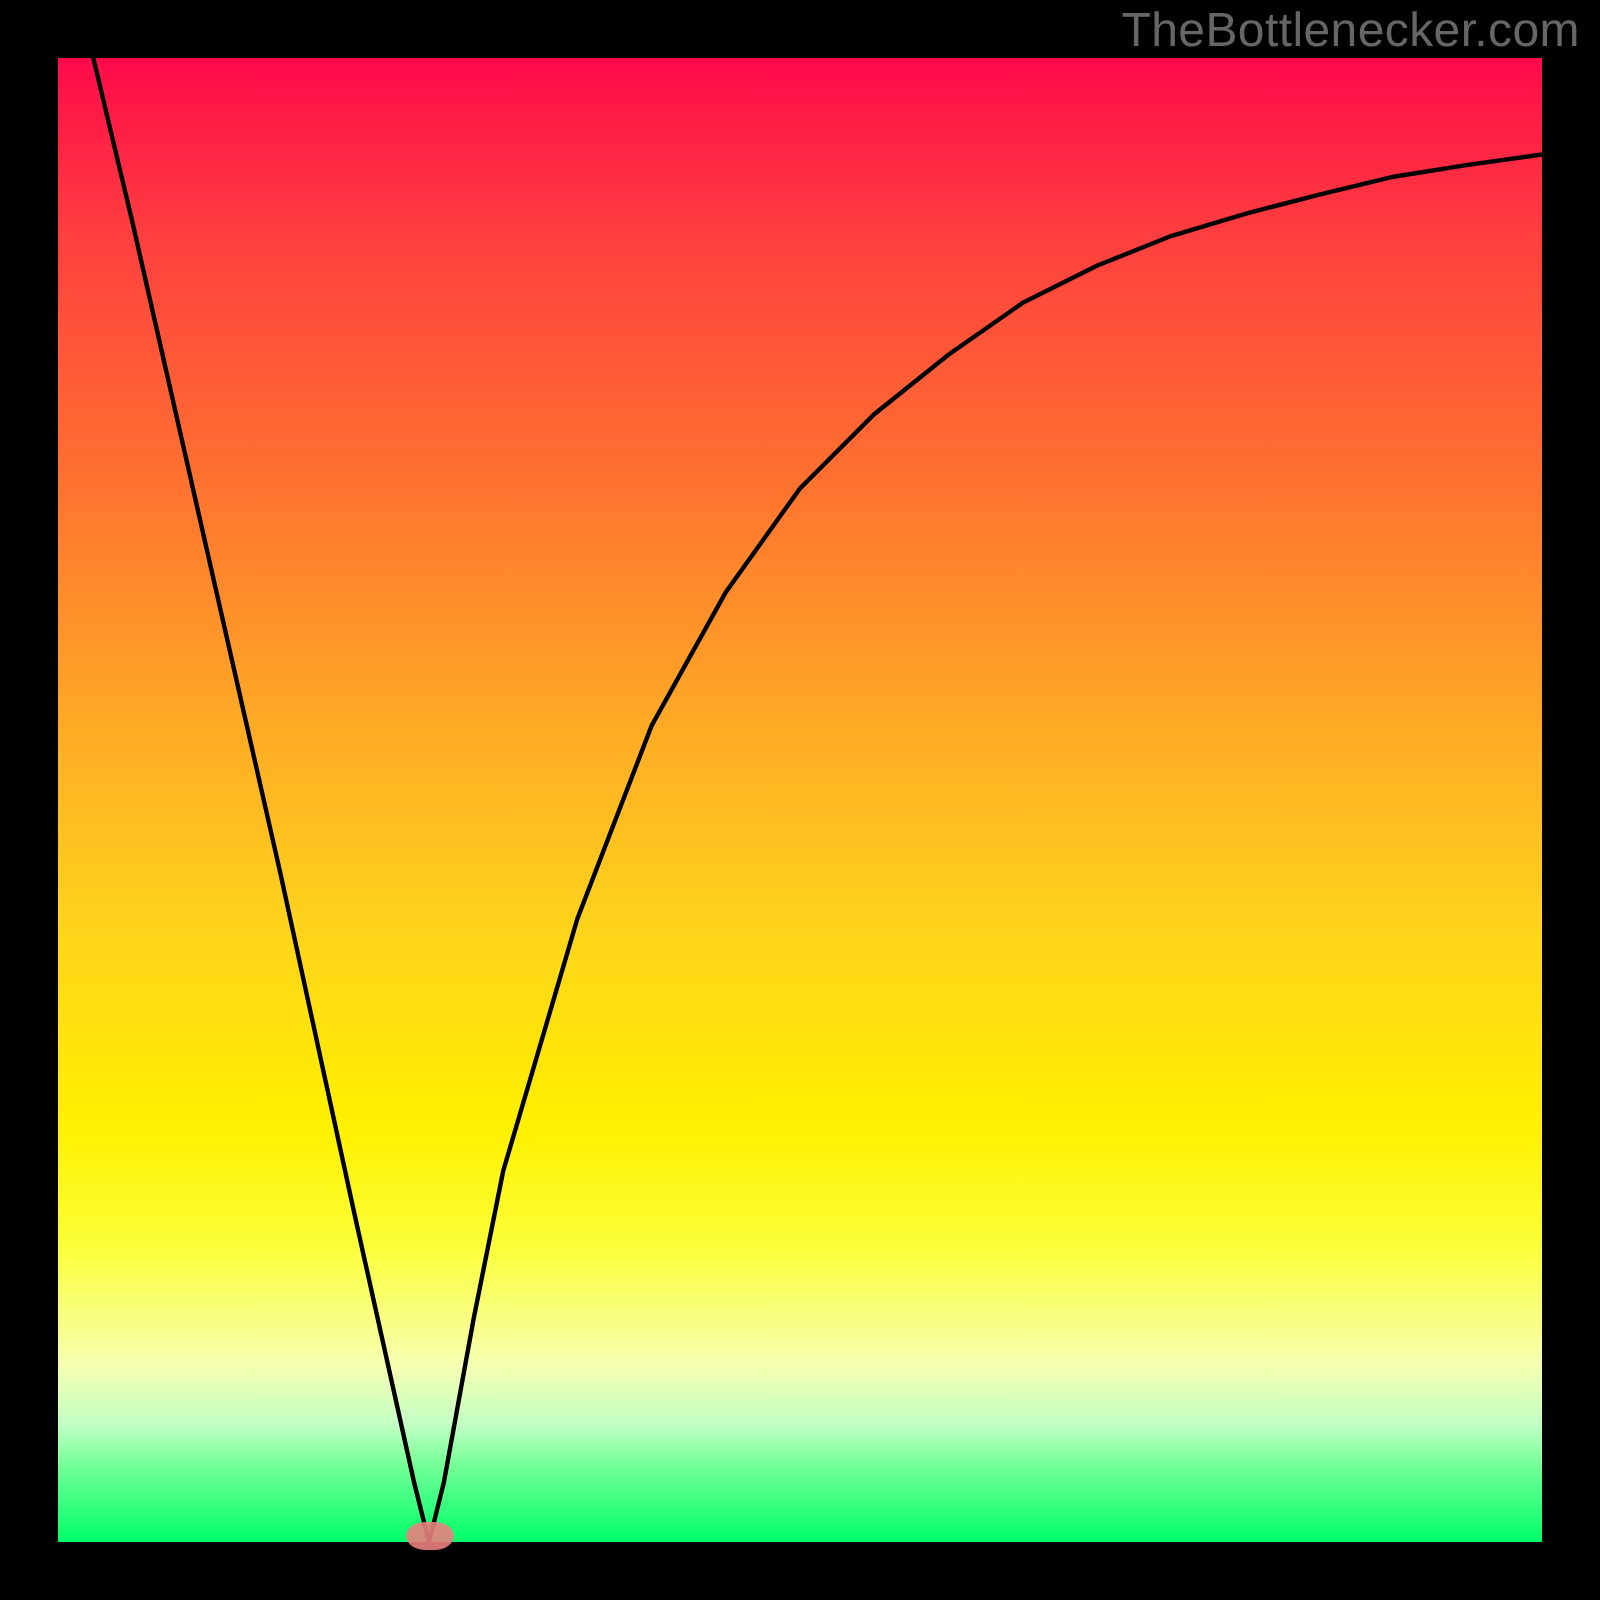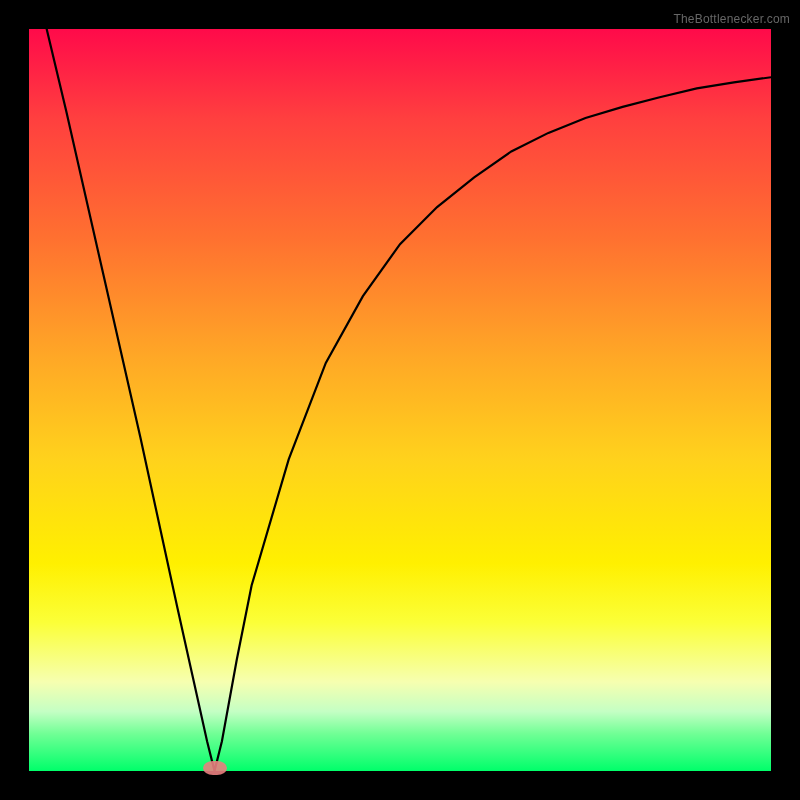--- a/index.html
+++ b/index.html
@@ -11,24 +11,24 @@
     font-family: Arial, Helvetica, sans-serif;
   }
   .outer {
     width: 800px;
     height: 800px;
     background: #000;
     position: relative;
   }
   .attr {
     position: absolute;
-    top: 12px;
+    top: 2px;
     right: 10px;
     color: #666;
-    font-size: 12px;
+    font-size: 24px;
     z-index: 5;
     letter-spacing: 0.2px;
   }
   .plot {
     position: absolute;
     left: 29px;
     top: 29px;
     width: 742px;
     height: 742px;
     background: linear-gradient(to bottom,

